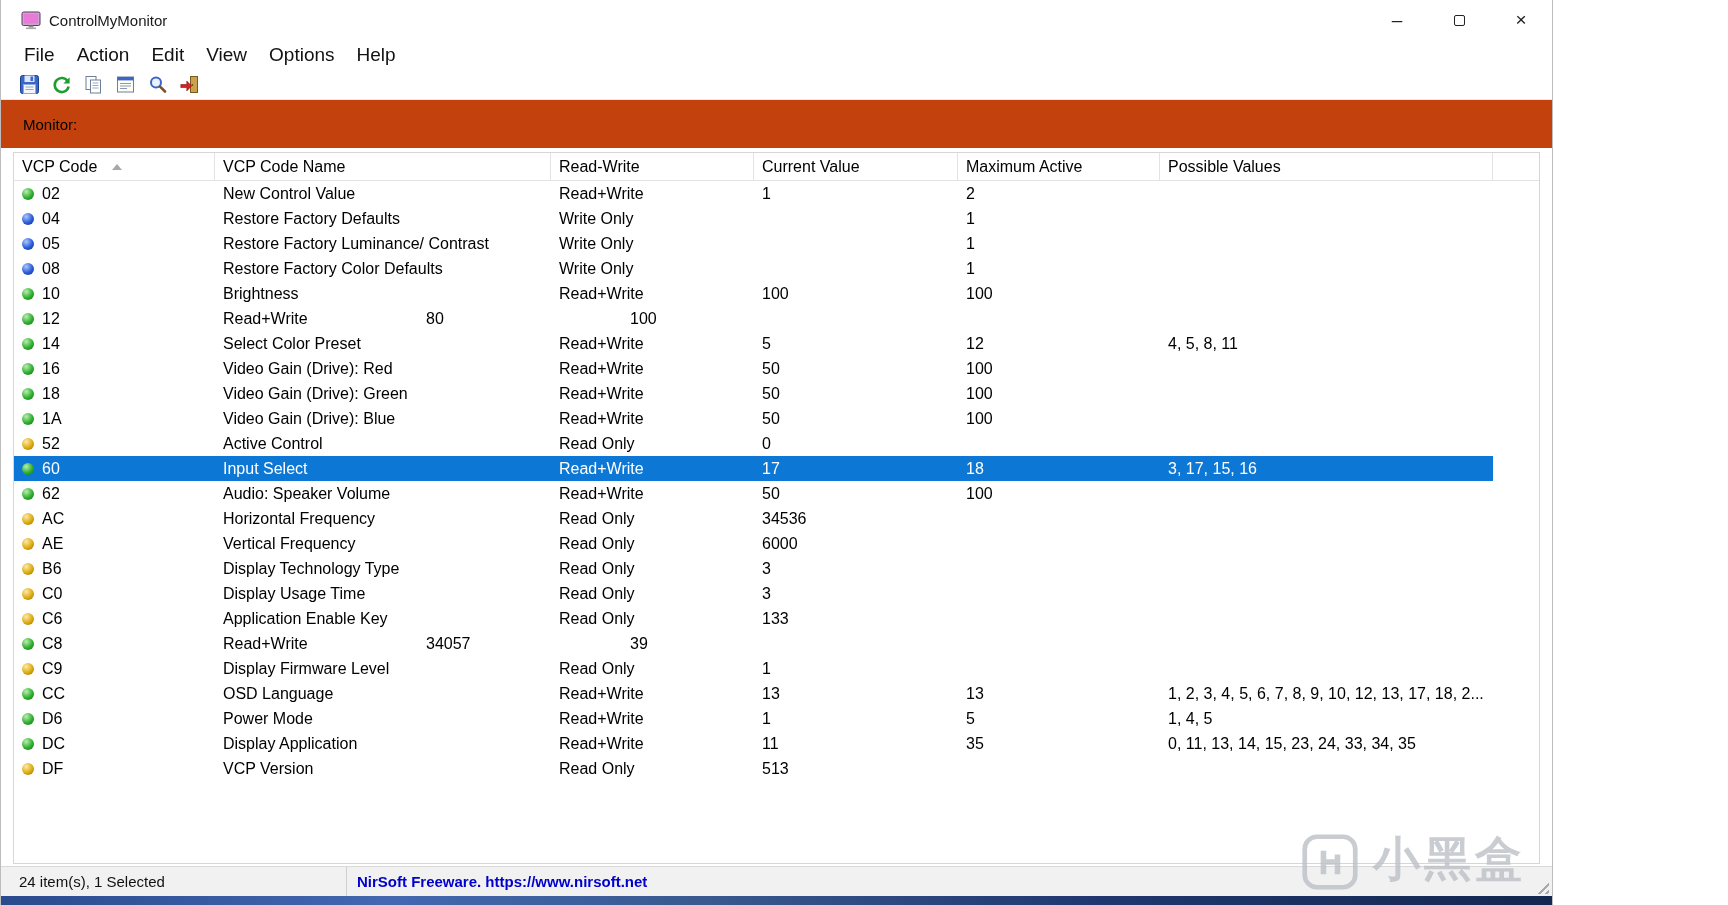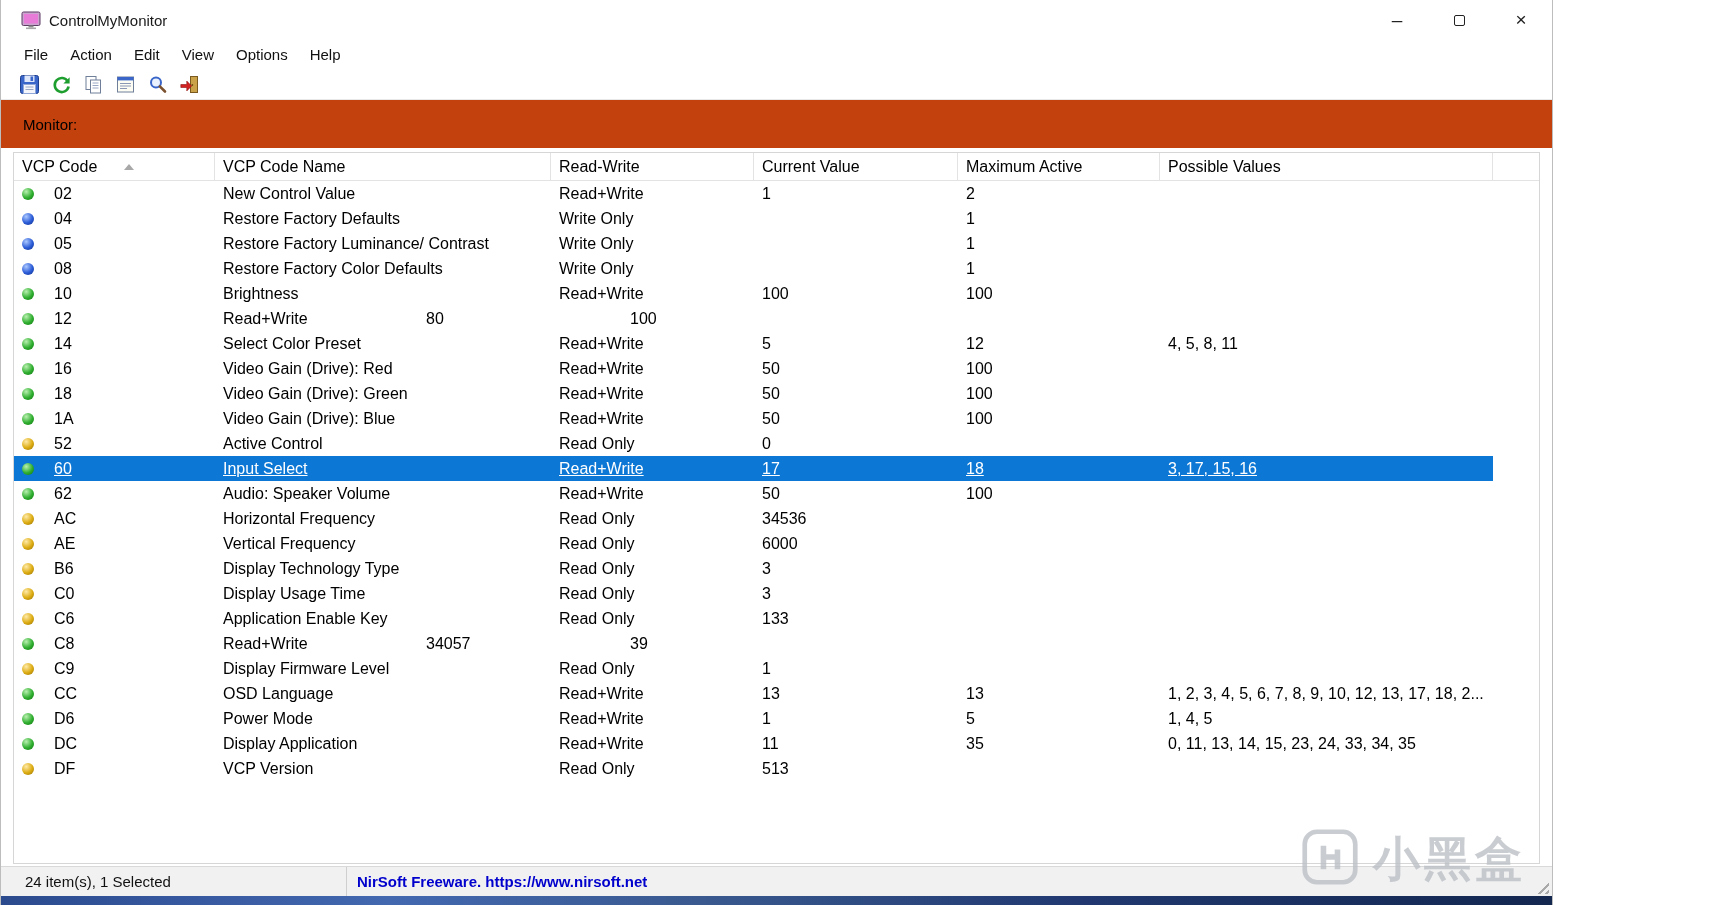--- a/index.html
+++ b/index.html
@@ -12,21 +12,21 @@
   .titlebar { height:40px; display:flex; align-items:center; background:#fff; flex:none; }
   .app-icon { margin-left:20px; display:flex; align-items:center; }
   .win-title { margin-left:8px; font-size:15px; color:#1a1a1a; }
   .win-controls { margin-left:auto; display:flex; height:100%; }
   .win-btn { width:62px; height:40px; display:flex; align-items:center; justify-content:center;
              font-size:19px; color:#222; cursor:default; }
   .max-glyph { width:11px; height:11px; border:1.4px solid #222; border-radius:2px; display:inline-block; }
 
   
   .menubar { height:29px; display:flex; align-items:center; padding-left:12px; background:#fff; flex:none; }
-  .menu-item { padding:3px 11px; font-size:15px; color:#111; border-radius:3px; }
+  .menu-item { padding:3px 11px; font-size:19px; color:#111; border-radius:3px; }
 
   
   .toolbar { height:31px; display:flex; align-items:center; gap:7px; padding-left:16px;
              background:#fff; border-bottom:1px solid #e8e8e8; flex:none; }
   .tool-btn { width:25px; height:25px; display:flex; align-items:center; justify-content:center; }
 
   
   .monitor-row { height:48px; display:flex; align-items:center; background:#c2410c; flex:none; }
   .monitor-label { width:140px; padding-left:22px; font-size:15px; }
   .combobox { flex:1; margin-right:26px; height:28px; border:1px solid #cfcfcf; background:#fff;
@@ -39,48 +39,48 @@
   .vcp-table { margin:4px 12px 0; height:712px; border:1px solid #d6d6d6; background:#fff; overflow:hidden; }
   .thead { display:flex; height:28px; border-bottom:1px solid #e3e3e3; background:#fff; }
   .th { display:flex; align-items:center; padding:0 6px 0 8px; font-size:16px; white-space:nowrap;
         border-right:1px solid #e3e3e3; overflow:hidden; }
   .th-fill { flex:1; border-right:none; }
   .sort-arrow { width:0; height:0; margin-left:7px; border-left:5px solid transparent;
                 border-right:5px solid transparent; border-bottom:6px solid #a8a8a8; }
   .row { display:flex; height:25px; width:1479px; align-items:stretch; }
   .cell { display:flex; align-items:center; padding:0 6px 0 8px; font-size:16px;
           white-space:nowrap; overflow:hidden; }
-  .c-code { width:201px; gap:20px; }
+  .c-code { width:201px; gap:8px; }
   .c-name { width:336px; }
   .c-rw   { width:203px; }
   .c-cur  { width:204px; }
   .c-max  { width:202px; }
   .c-pos  { width:333px; }
-  .row.selected { background:#0c77d4; color:#fff;text-decoration:underline; }
+  .row.selected { background:#0c77d4; color:#fff; }
   .dot { width:12px; height:12px; border-radius:50%; flex:none; }
   .dot-green  { background:radial-gradient(circle at 35% 30%, #b9f0b0, #2fae2f 55%, #107410); }
   .dot-blue   { background:radial-gradient(circle at 35% 30%, #abc8ff, #2a5bd7 55%, #143184); }
   .dot-yellow { background:radial-gradient(circle at 35% 30%, #ffeaa8, #dcab10 55%, #92700a); }
 
   
   .statusbar { height:30px; background:#f1f1f1; border-top:1px solid #d9d9d9; display:flex;
                align-items:center; flex:none; position:relative; }
-  .status-pane-left { width:346px; height:100%; display:flex; align-items:center; padding-left:24px;
+  .status-pane-left { width:346px; height:100%; display:flex; align-items:center; padding-left:18px;
                       border-right:1px solid #cfcfcf; font-size:15px; color:#111; }
   .status-pane-mid { padding-left:10px; font-size:15px; font-weight:bold; color:#0000cd; }
   .resize-grip { position:absolute; right:3px; bottom:2px; width:15px; height:15px;
                  background:repeating-linear-gradient(135deg, transparent 0 3px, #a9a9a9 3px 5px);
                  clip-path:polygon(100% 0, 100% 100%, 0 100%); }
 
   
   .bottom-strip { height:9px; flex:none;
                   background:linear-gradient(90deg,#2b4a8e 0%,#4368b0 25%,#39598f 45%,#20386f 70%,#13274f 100%); }
 
   
-  .watermark { position:absolute; right:26px; bottom:14px; display:flex; align-items:flex-start; gap:14px;
+  .watermark { position:absolute; right:26px; bottom:14px; display:flex; align-items:flex-end; gap:14px;
                color:#bcc0c6; opacity:.8; pointer-events:none; z-index:9; }
   .watermark-text { font-size:47px; letter-spacing:4px; font-weight:bold; }
 </style>
 </head>
 <body>
 
 <div class="window">
 
   <div class="titlebar">
     <span class="app-icon">

